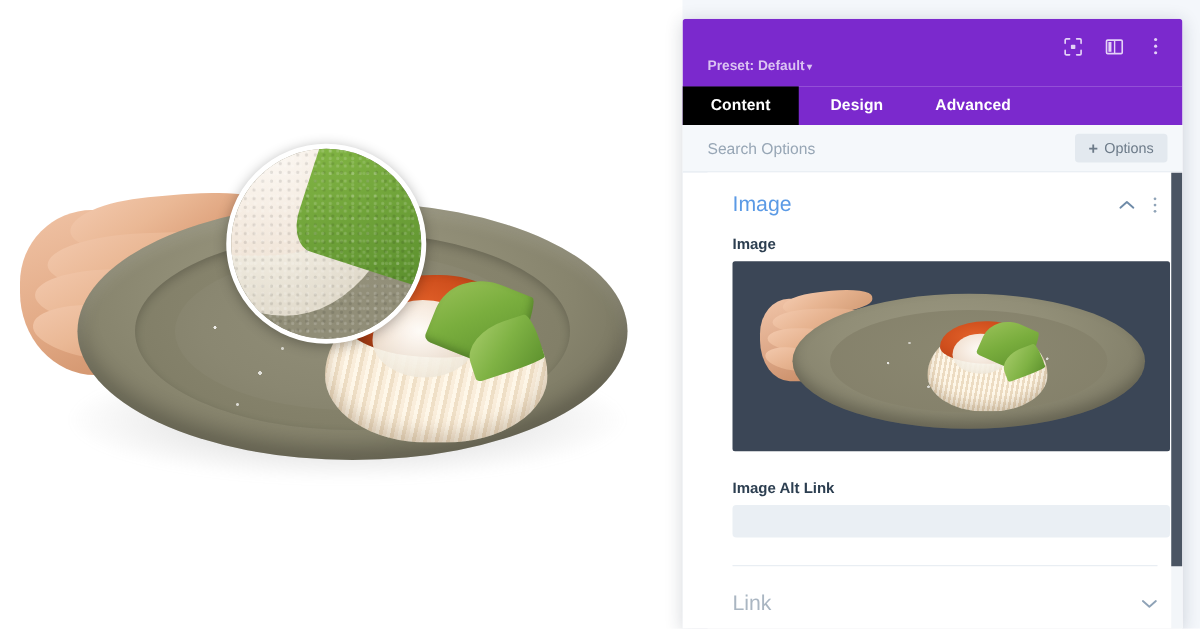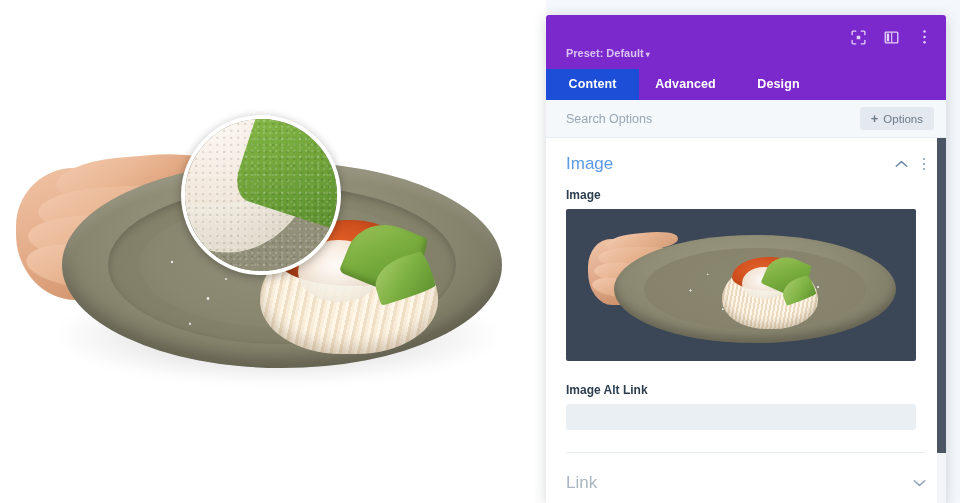--- a/index.html
+++ b/index.html
@@ -304,21 +304,21 @@
   .tab {
     padding: 8px 0 9px 0;
     width: 93px;
     text-align: center;
     color: #ffffff;
     font-size: 12.5px;
     font-weight: bold;
     cursor: pointer;
     letter-spacing: 0.1px;
   }
-  .tab.active { background: #1d4ed8; text-align: center; }
+  .tab.active { background: #000000; text-align: center; }
 
   
   .search-row {
     display: flex;
     align-items: center;
     justify-content: space-between;
     background: #f5f8fb;
     border-bottom: 1px solid #e6ecf2;
     padding: 7px 12px 7px 20px;
     flex: 0 0 auto;
@@ -346,20 +346,21 @@
     white-space: nowrap;
   }
   .filter-plus { font-size: 13px; font-weight: bold; line-height: 1; }
 
   
   .panel-body {
     position: relative;
     flex: 1 1 auto;
     overflow: hidden;
     background: #ffffff;
+    margin-left: 20px;
   }
   .panel-scroll {
     position: absolute;
     inset: 0;
     overflow: hidden;
   }
 
   .toggle-section {
     padding: 16px 20px 0 20px;
   }
@@ -603,22 +604,22 @@
             <circle cx="2.5" cy="2.6" r="1.25" fill="#e4d2f7"></circle>
             <circle cx="2.5" cy="7.9" r="1.25" fill="#e4d2f7"></circle>
             <circle cx="2.5" cy="13.2" r="1.25" fill="#e4d2f7"></circle>
           </svg>
         </div>
       </div>
     </div>
 
     <div class="panel-tabs">
       <div class="tab active">Content</div>
+      <div class="tab">Design</div>
       <div class="tab">Advanced</div>
-      <div class="tab">Design</div>
     </div>
 
     <div class="search-row">
       <input class="search-input" type="text" placeholder="Search Options" style="">
       <button class="filter-btn">
         <span class="filter-plus">+</span>
         <span>Options</span>
       </button>
     </div>
 

